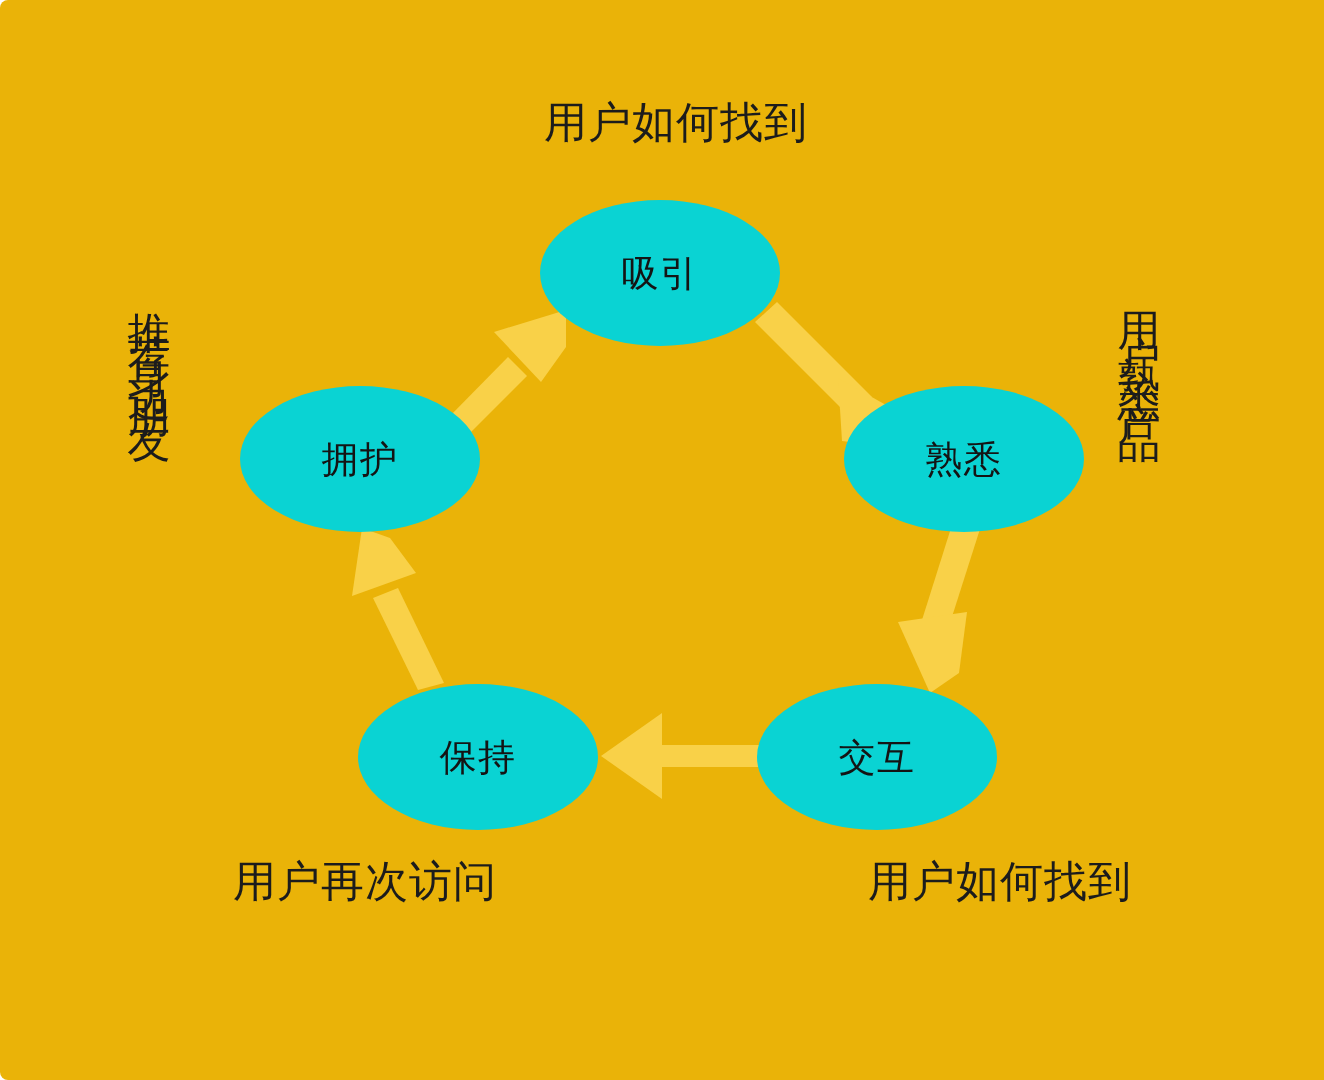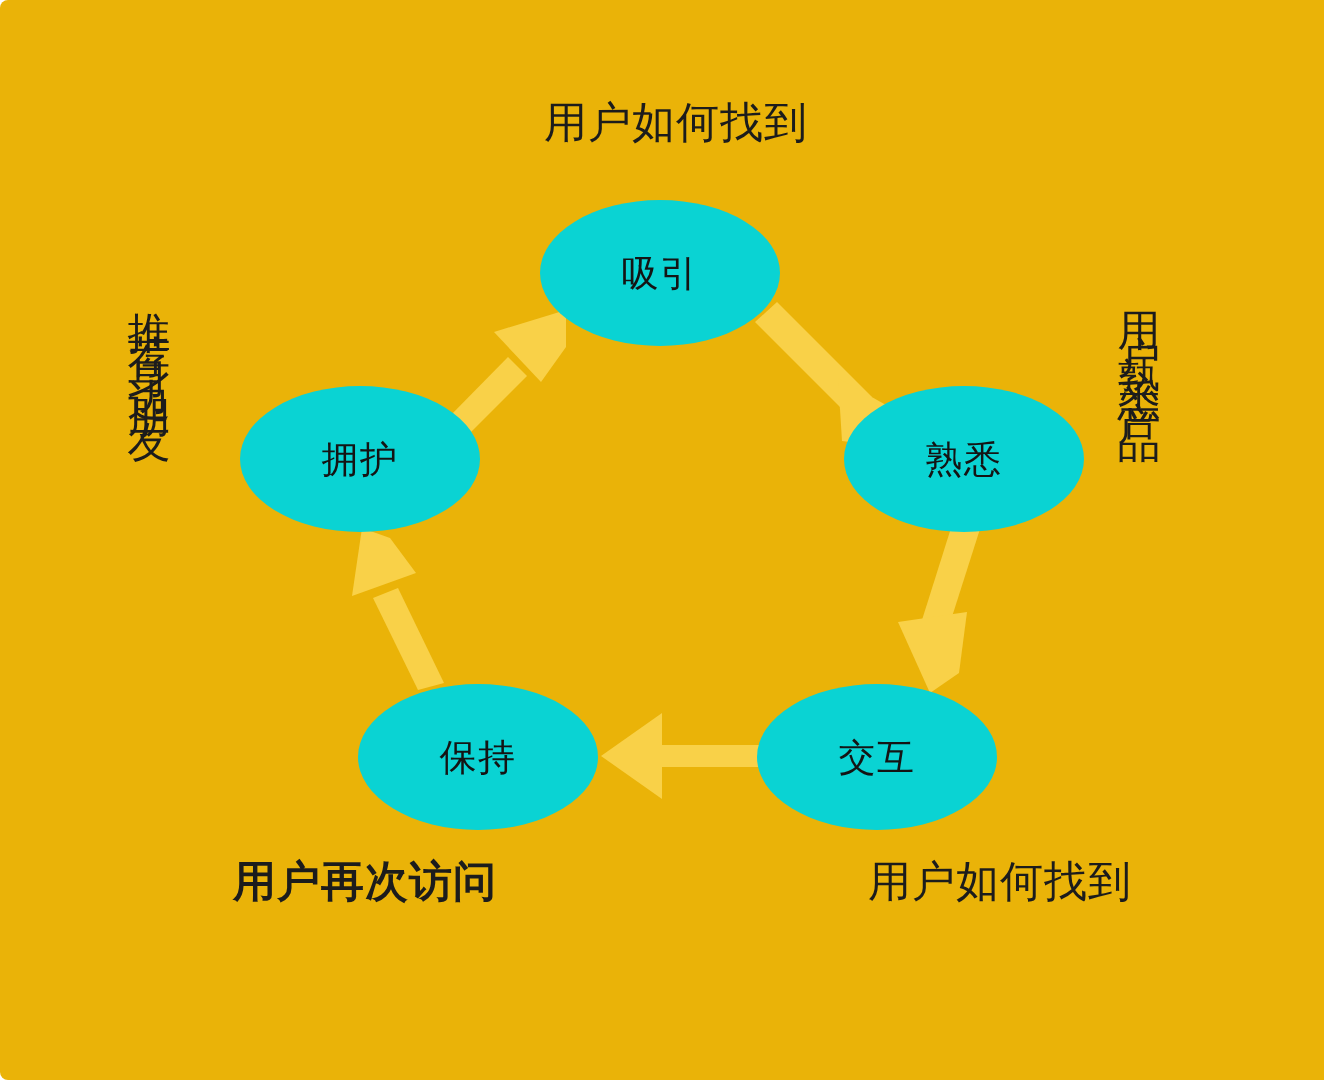--- a/index.html
+++ b/index.html
@@ -79,21 +79,21 @@
 <body>
 
 <div id="canvas" style="background: #eab308; padding-left: 28px;">
 
   <div class="annot annot-top" style="color: rgb(28, 28, 28);">用户如何找到</div>
 
   <div class="annot annot-vert annot-left" style="color: rgb(28, 28, 28);">推荐身边朋友</div>
 
   <div class="annot annot-vert annot-right" style="color: rgb(28, 28, 28);">用户熟悉产品</div>
 
-  <div class="annot annot-bottom-left" style="color: rgb(28, 28, 28); font-weight: bold;">用户再次访问</div>
+  <div class="annot annot-bottom-left" style="color: rgb(28, 28, 28);">用户再次访问</div>
 
   <div class="annot annot-bottom-right" style="color: rgb(28, 28, 28);">用户如何找到</div>
 
   <svg id="diagram" viewBox="0 0 1324 1080">
 
     <g>
 
       <g>
         <polygon class="edge-shaft" points="755,322 777,302 872,397 850,417" fill="#f9d148"></polygon>
         <polygon class="edge-head" points="902,414 838,378 842,441 890,447" fill="#f9d148"></polygon>

